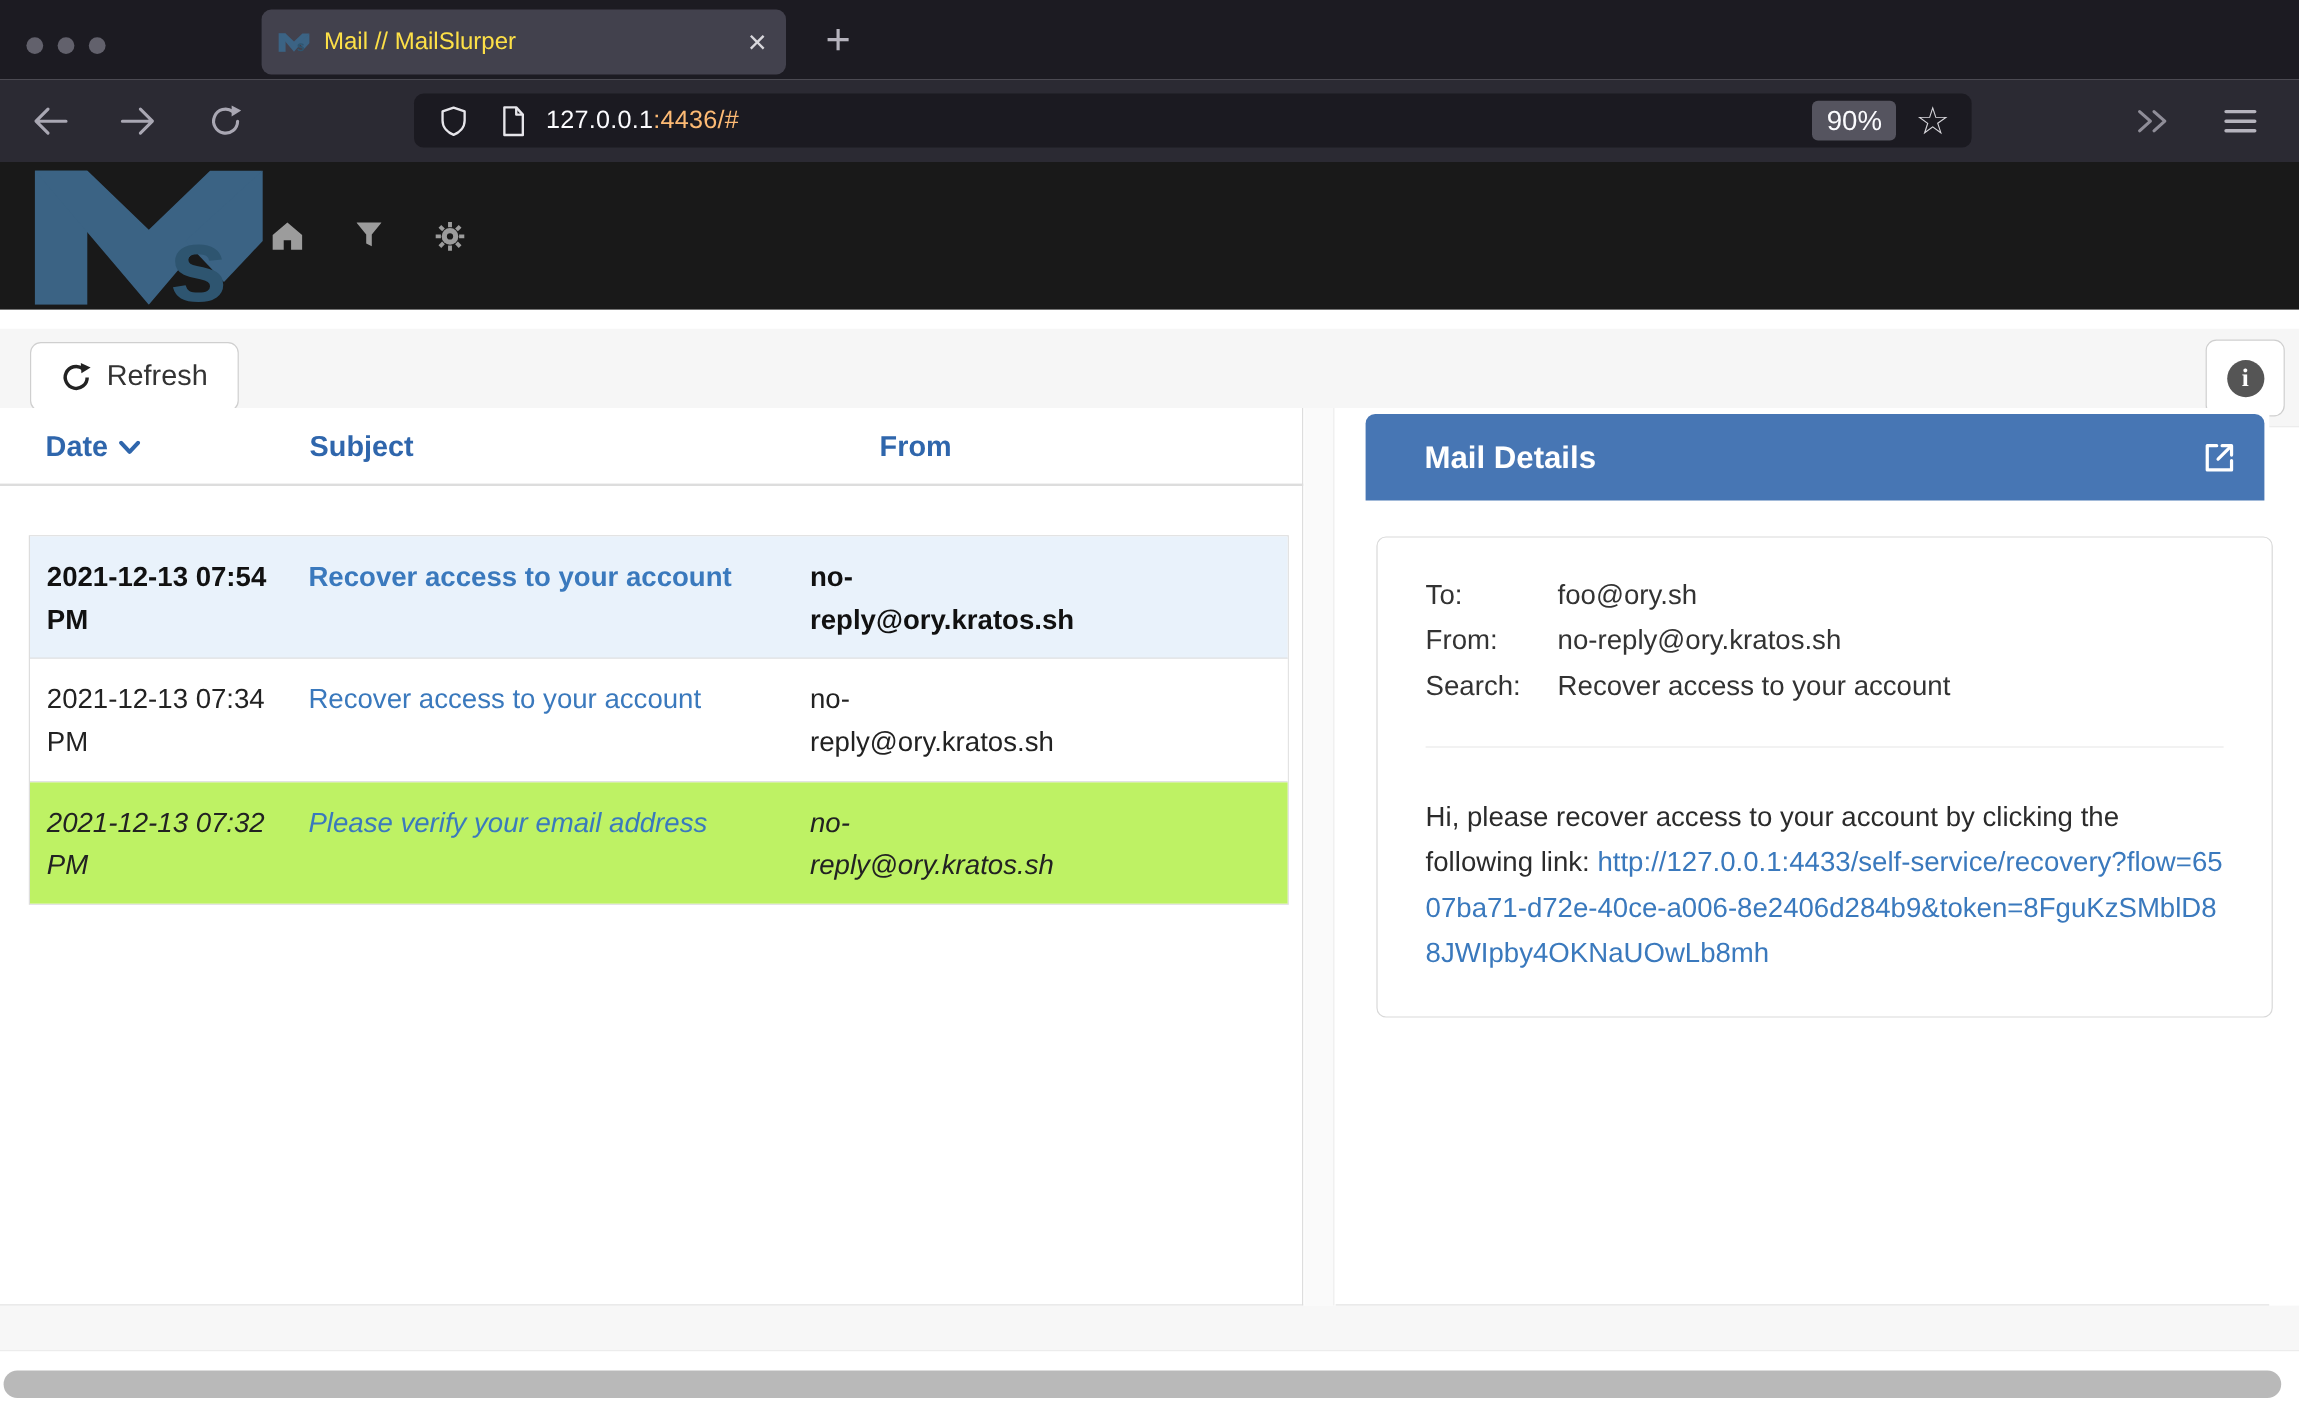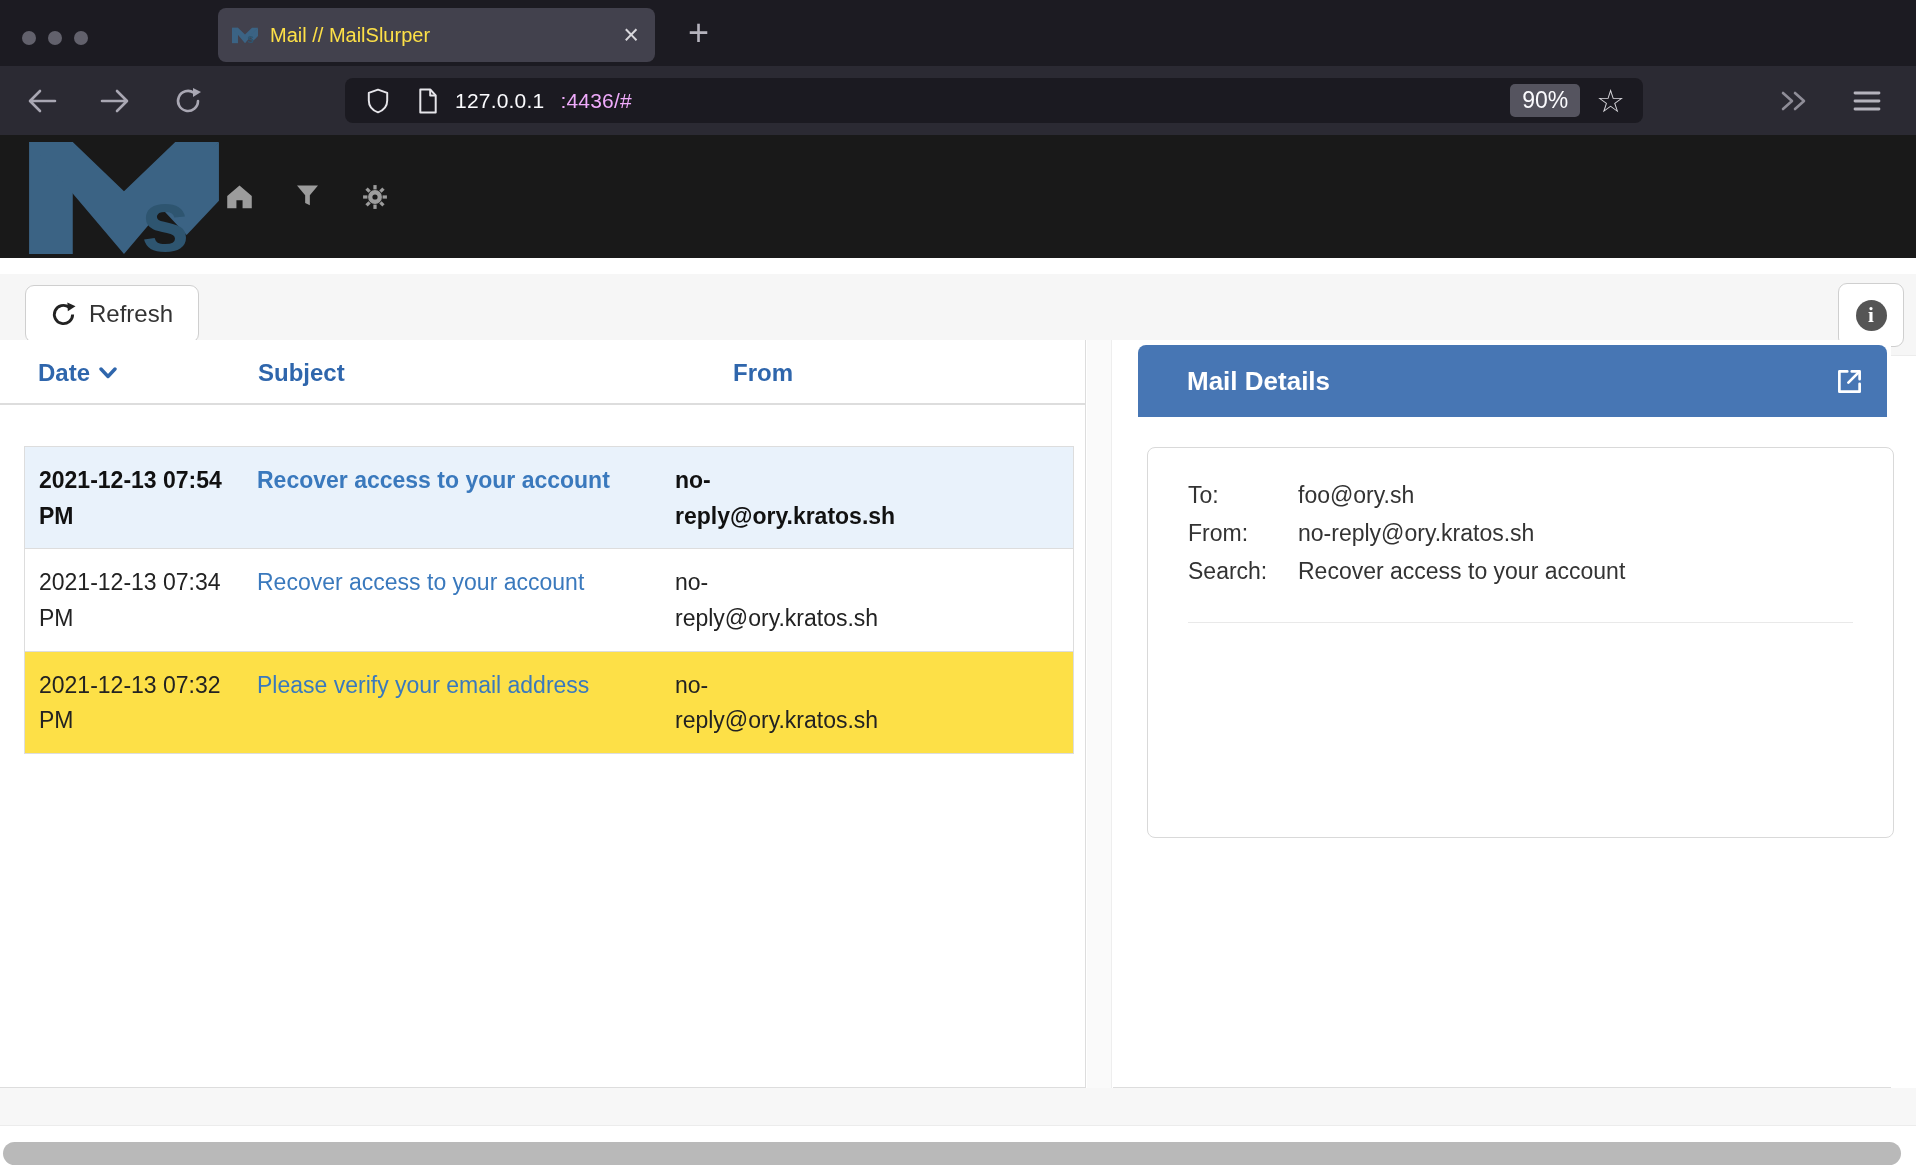--- a/index.html
+++ b/index.html
@@ -14,21 +14,21 @@
          display:flex; align-items:center; padding:0 16px 0 14px; }
   .tab-title { color:#fde047; font-size:20px; margin-left:12px; flex:1; white-space:nowrap; overflow:hidden; }
   .tab-close { color:#d9d8dd; font-size:27px; line-height:1; cursor:default; }
   .new-tab { position:absolute; left:688px; top:12px; color:#b5b3bd; font-size:36px; font-weight:300; line-height:42px; }
 
   .chrome-nav { position:absolute; left:0; top:66px; width:1916px; height:69px; background:#2b2a33; }
   .nav-icon { position:absolute; top:17px; width:36px; height:36px; display:flex; align-items:center; justify-content:center; }
   .urlbar { position:absolute; left:345px; top:12px; width:1298px; height:45px; background:#1b1a21; border-radius:8px;
             display:flex; align-items:center; padding:0 14px 0 20px; }
   .url-text { margin-left:16px; font-size:21px; color:#fbfbfe; letter-spacing:0.2px; }
-  .url-text .dim { color:#f0abfc;margin-left:16px; }
+  .url-text .dim { color:#fdba74; }
   .zoom-badge { margin-left:auto; background:#55545f; color:#fbfbfe; font-size:23px; padding:3px 12px; border-radius:5px; }
   .star { margin-left:16px; margin-right:4px; color:#d8d7dc; font-size:32px; line-height:1; }
 
   
   .app-header { position:absolute; left:0; top:135px; width:1916px; height:123px; background:#191919; }
   .app-nav { position:absolute; left:226px; top:0; height:123px; display:flex; align-items:center; gap:44px; }
 
   
   .app-toolbar { position:absolute; left:0; top:258px; width:1916px; height:82px; background:#f6f6f6; border-bottom:1px solid #ececec;margin-top:16px; }
   .btn { display:inline-flex; align-items:center; gap:13px; height:58px; padding:0 25px; background:#fff;
@@ -50,21 +50,21 @@
   .hdr-grid { margin-left:24px; display:grid; grid-template-columns:220px 418px 230px 1fr; padding-top:14px; }
   .hdr-cell { color:#2f66ac; font-weight:bold; font-size:24px; padding-left:14px; display:flex; align-items:center; gap:9px; }
   .hdr-from { padding-left:71px; }
 
   .tbody { position:absolute; left:24px; top:106px; width:1050px; border:1px solid #dddddd; }
   .mrow { display:grid; grid-template-columns:218px 418px 230px 1fr; min-height:100px; border-bottom:1px solid #dddddd;
           font-size:23px; color:#222; line-height:1.55; background:#fff; }
   .mrow:last-child { border-bottom:none; }
   .mrow > div { padding:16px 8px 14px 14px; }
   .mrow.selected { background:#e9f2fb; font-weight:bold; color:#111; }
-  .mrow.striped { background:#fde047; }
+  .mrow.striped { background:#bef264;font-style:italic; }
   .subj a { color:#3a79bd; text-decoration:none; }
 
   .details-header { position:absolute; left:25px; right:4px; top:5px; height:72px; background:#4776b4;
                     border-radius:8px 8px 0 0; display:flex; align-items:center; padding:0 24px 0 49px; }
   .details-title { color:#fff; font-weight:bold; font-size:26px; flex:1; }
   .details-card { position:absolute; left:34px; top:107px; width:747px; min-height:391px; background:#fff;
                   border:1px solid #d9d9d9; border-radius:8px; padding:28px 40px 34px 40px; }
   .fields { display:grid; grid-template-columns:110px 1fr; font-size:23px; color:#333; line-height:38px; }
   .card-divider { border:none; border-top:1px solid #e9e9e9; margin:32px 0 0 0; }
   .mail-body { margin-top:38px; font-size:23px; line-height:38px; color:#2b2b2b; }
@@ -266,20 +266,21 @@
       <div class="details-card">
         <div class="fields">
           <div>To:</div>
           <div>foo@ory.sh</div>
           <div>From:</div>
           <div>no-reply@ory.kratos.sh</div>
           <div>Search:</div>
           <div>Recover access to your account</div>
         </div>
         <hr class="card-divider">
+        <p class="mail-body"><span>Hi, please recover access to your account by clicking the following link: </span><a href="#">http://127.0.0.1:4433/self-service/recovery?flow=6507ba71-d72e-40ce-a006-8e2406d284b9&amp;token=8FguKzSMblD88JWIpby4OKNaUOwLb8mh</a></p>
       </div>
     </div>
   </div>
 
   <div class="foot-band"></div>
   <div class="hscroll">
     <div class="hthumb"></div>
   </div>
 
 </div>

